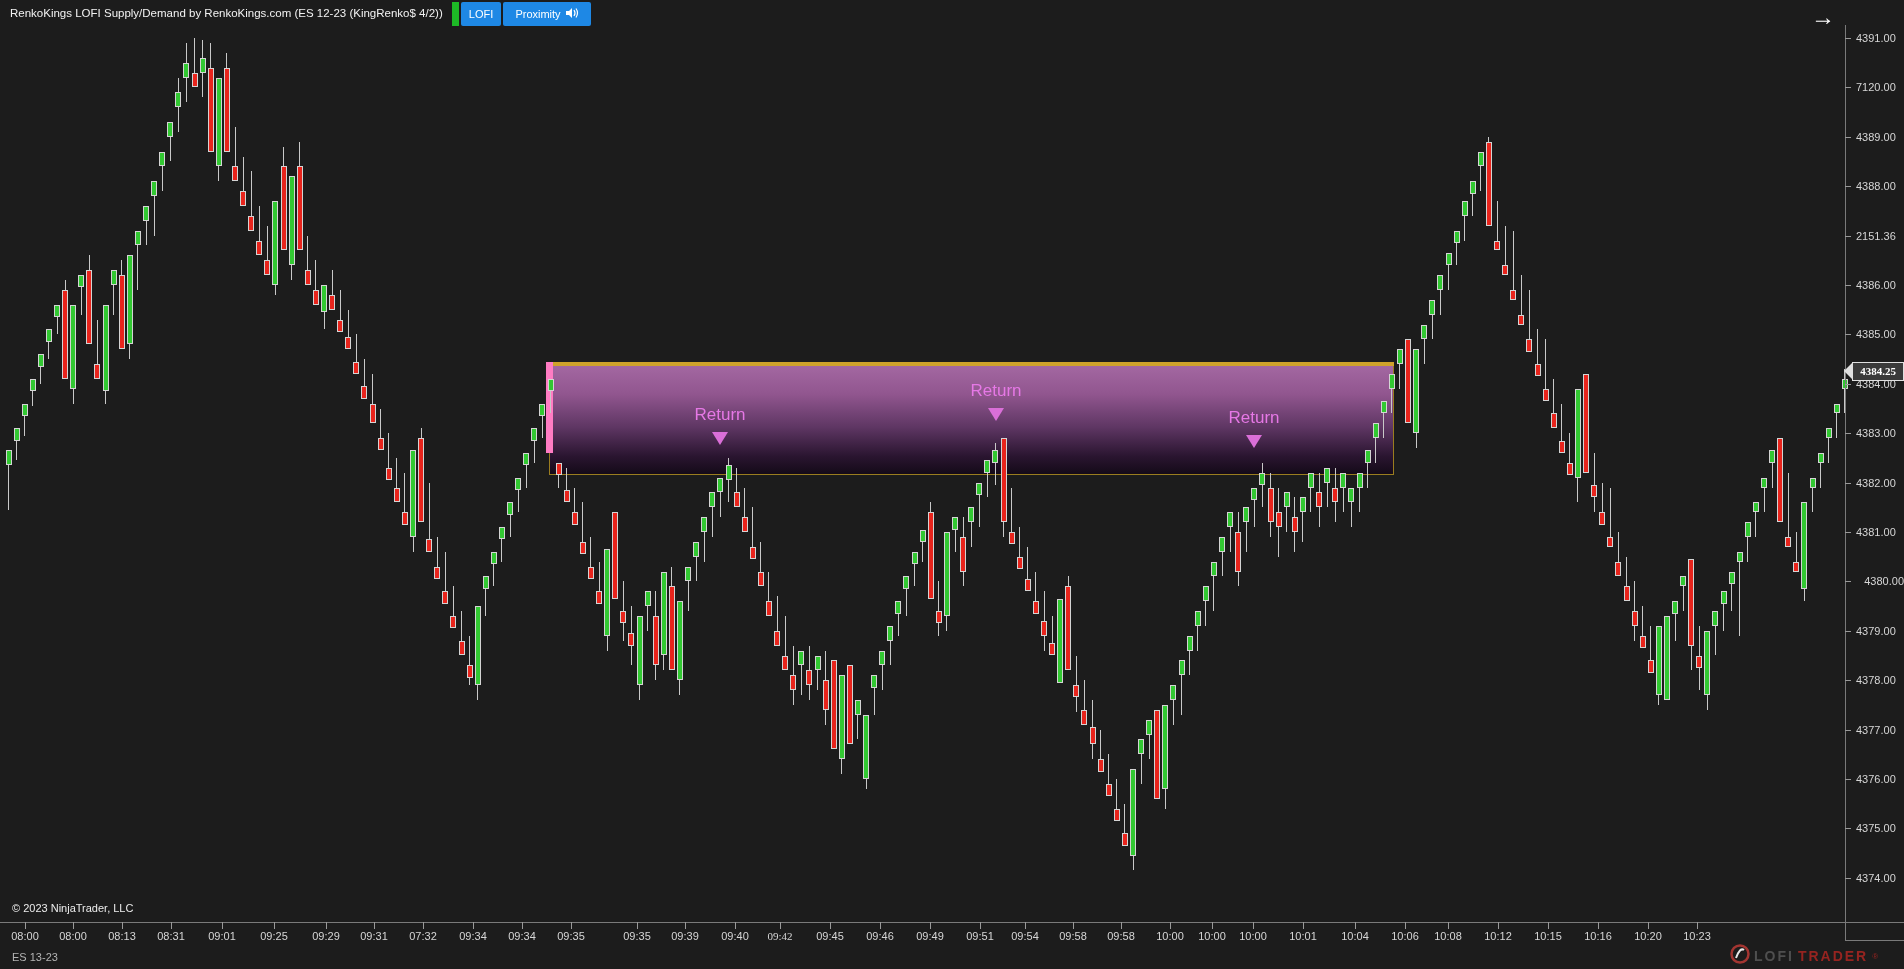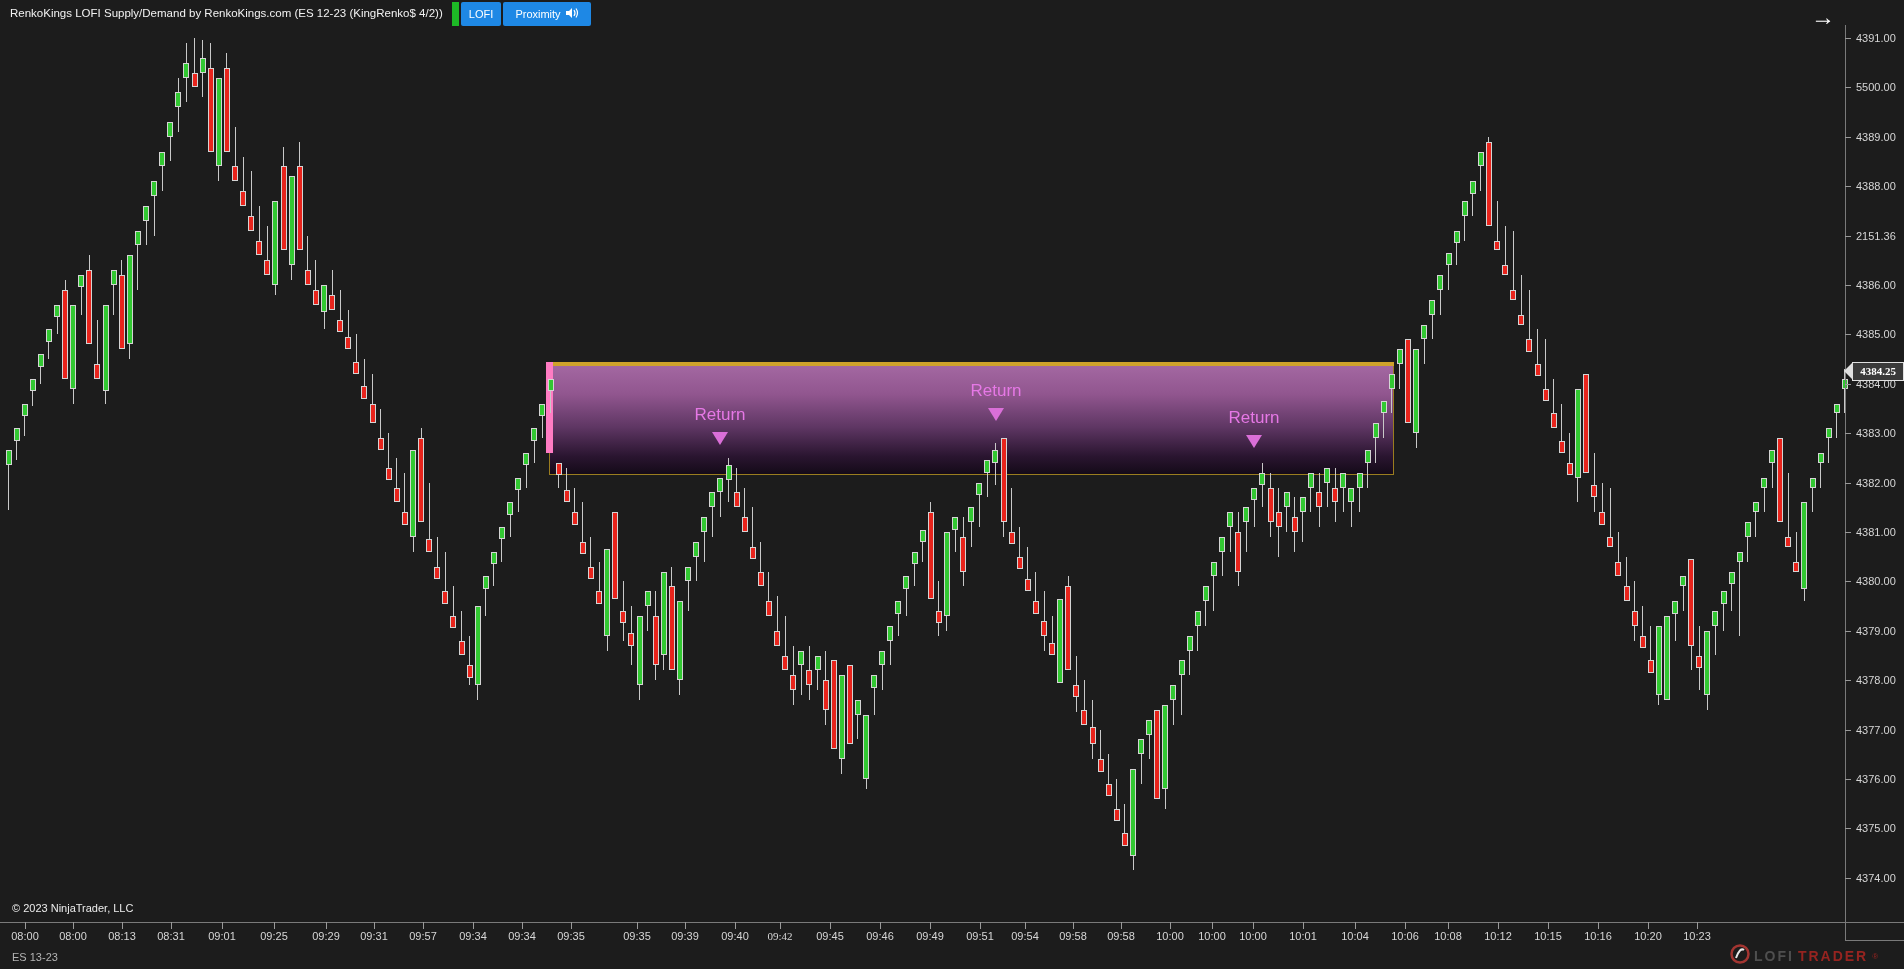--- a/index.html
+++ b/index.html
@@ -532,41 +532,41 @@
       <div class="return-arrow" style="left: 1254px; top: 435px;"></div>
     </div>
 
   <div id="v-axis-line"></div>
   <div id="h-axis-line"></div>
   <div id="corner-line"></div>
   <div id="price-axis">
       <div class="price-tick" style="top: 38px;"></div>
       <div class="price-label" style="top: 32px;">4391.00</div>
       <div class="price-tick" style="top: 87.4px;"></div>
-      <div class="price-label" style="top: 81.4px;">5500.00</div>
+      <div class="price-label" style="top: 81.4px;">7120.00</div>
       <div class="price-tick" style="top: 136.8px;"></div>
       <div class="price-label" style="top: 130.8px;">4389.00</div>
       <div class="price-tick" style="top: 186.2px;"></div>
       <div class="price-label" style="top: 180.2px;">4388.00</div>
       <div class="price-tick" style="top: 235.6px;"></div>
       <div class="price-label" style="top: 229.6px;">2151.36</div>
       <div class="price-tick" style="top: 285px;"></div>
       <div class="price-label" style="top: 279px;">4386.00</div>
       <div class="price-tick" style="top: 334.4px;"></div>
       <div class="price-label" style="top: 328.4px;">4385.00</div>
       <div class="price-tick" style="top: 383.8px;"></div>
       <div class="price-label" style="top: 377.8px;">4384.00</div>
       <div class="price-tick" style="top: 433.2px;"></div>
       <div class="price-label" style="top: 427.2px;">4383.00</div>
       <div class="price-tick" style="top: 482.6px;"></div>
       <div class="price-label" style="top: 476.6px;">4382.00</div>
       <div class="price-tick" style="top: 532px;"></div>
       <div class="price-label" style="top: 526px;">4381.00</div>
       <div class="price-tick" style="top: 581.4px;"></div>
-      <div class="price-label" style="top: 575.4px;">4380.00</div>
+      <div class="price-label" style="top: 575.4px; text-align: right;">4380.00</div>
       <div class="price-tick" style="top: 630.8px;"></div>
       <div class="price-label" style="top: 624.8px;">4379.00</div>
       <div class="price-tick" style="top: 680.2px;"></div>
       <div class="price-label" style="top: 674.2px;">4378.00</div>
       <div class="price-tick" style="top: 729.6px;"></div>
       <div class="price-label" style="top: 723.6px;">4377.00</div>
       <div class="price-tick" style="top: 779px;"></div>
       <div class="price-label" style="top: 773px;">4376.00</div>
       <div class="price-tick" style="top: 828.4px;"></div>
       <div class="price-label" style="top: 822.4px;">4375.00</div>
@@ -584,21 +584,21 @@
       <div class="time-label" style="left: 149px;">08:31</div>
       <div class="time-tick" style="left: 222px;"></div>
       <div class="time-label" style="left: 200px;">09:01</div>
       <div class="time-tick" style="left: 274px;"></div>
       <div class="time-label" style="left: 252px;">09:25</div>
       <div class="time-tick" style="left: 326px;"></div>
       <div class="time-label" style="left: 304px;">09:29</div>
       <div class="time-tick" style="left: 374px;"></div>
       <div class="time-label" style="left: 352px;">09:31</div>
       <div class="time-tick" style="left: 423px;"></div>
-      <div class="time-label" style="left: 401px;">09:57</div>
+      <div class="time-label" style="left: 401px;">07:32</div>
       <div class="time-tick" style="left: 473px;"></div>
       <div class="time-label" style="left: 451px;">09:34</div>
       <div class="time-tick" style="left: 522px;"></div>
       <div class="time-label" style="left: 500px;">09:34</div>
       <div class="time-tick" style="left: 571px;"></div>
       <div class="time-label" style="left: 549px;">09:35</div>
       <div class="time-tick" style="left: 637px;"></div>
       <div class="time-label" style="left: 615px;">09:35</div>
       <div class="time-tick" style="left: 685px;"></div>
       <div class="time-label" style="left: 663px;">09:39</div>

